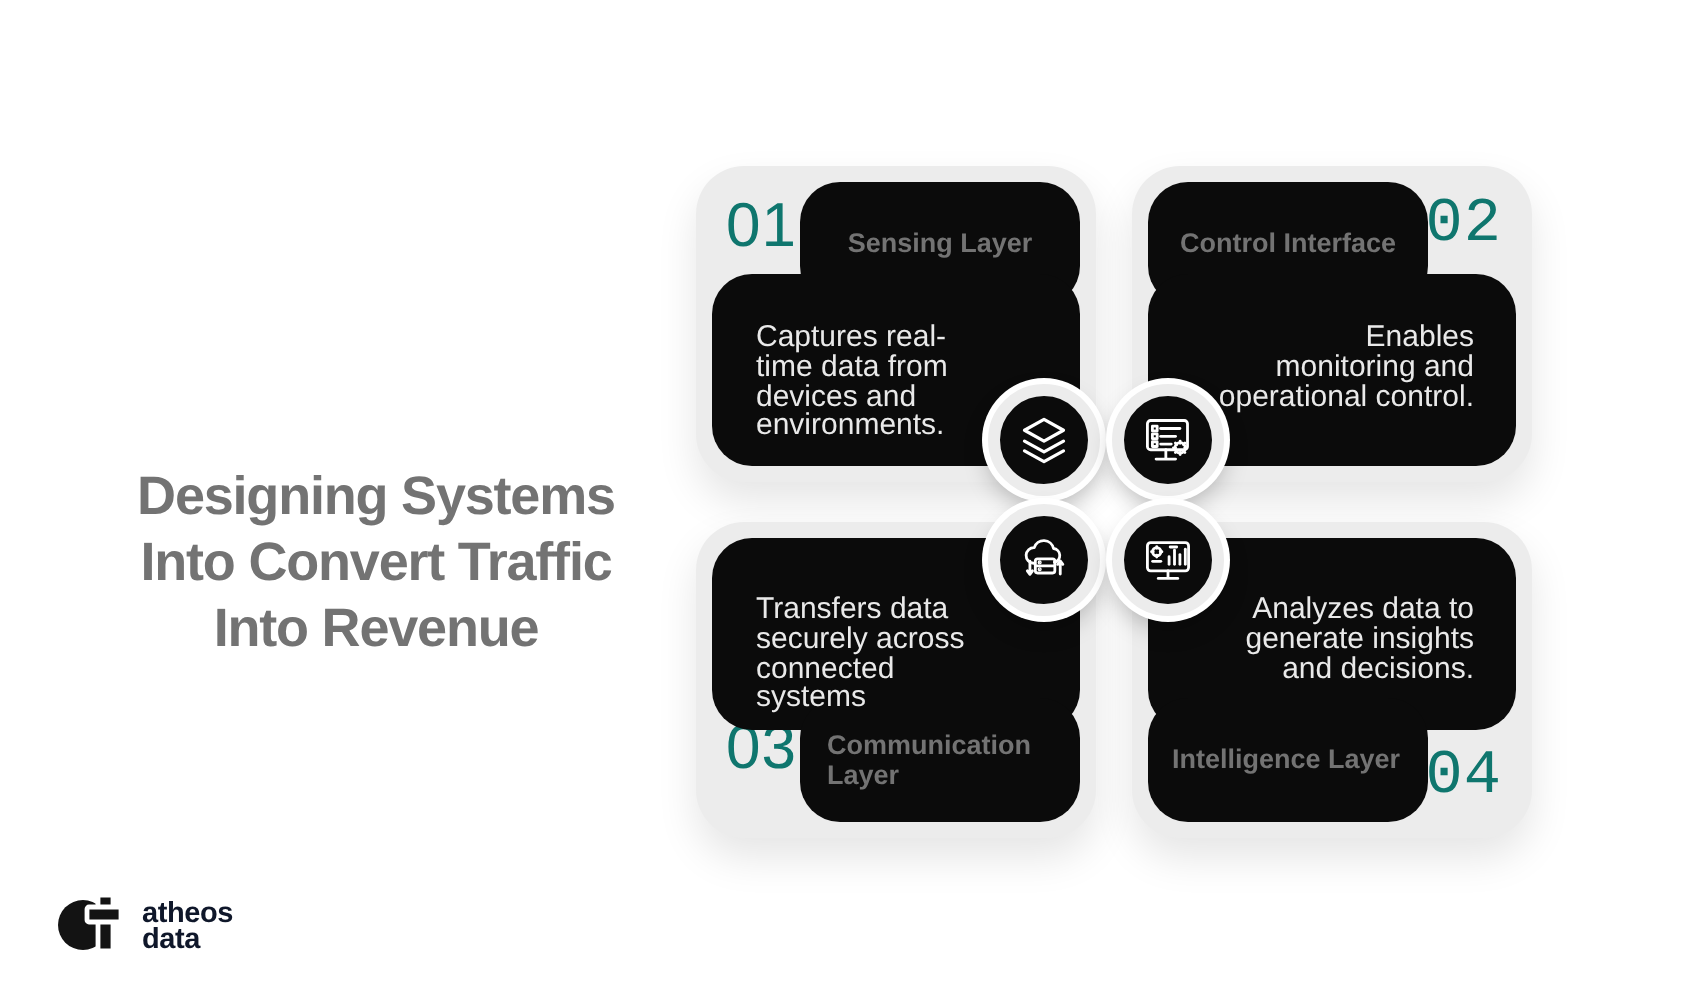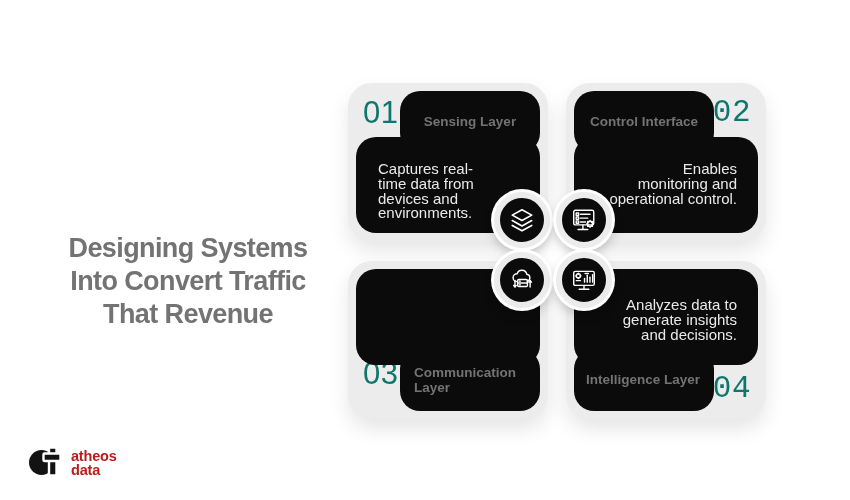--- a/index.html
+++ b/index.html
@@ -37,21 +37,21 @@
   .c3 { left: 348px; top: 261px; }
   .c4 { left: 566px; top: 261px; }
 
   .blk { position: absolute; background: #0b0b0b; }
   .tab {
     height: 62px; border-radius: 20px;
     display: flex; align-items: center; justify-content: center;
   }
   .tab1 { top: 8px; left: 52px; right: 8px; }
   .tab2 { top: 8px; left: 8px; right: 52px; }
-  .tab3 { bottom: 8px; left: 52px; right: 8px; justify-content: flex-end; padding-left: 13px; }
+  .tab3 { bottom: 8px; left: 52px; right: 8px; justify-content: center; padding-left: 13px; }
   .tab4 { bottom: 8px; left: 8px; right: 52px; justify-content: flex-end; padding-right: 14px; text-align: left; }
   .bod  { border-radius: 20px; }
   .bod-top    { top: 54px; left: 8px; right: 8px; bottom: 8px; }
   .bod-bottom { top: 8px;  left: 8px; right: 8px; bottom: 54px; }
 
   .card-title {
     color: #737373; font-size: 13.5px; font-weight: 700;
     line-height: 15.5px; max-width: 126px;
   }
   .card-num {
@@ -88,33 +88,33 @@
   .i4 { left: 556px; top: 252px; }
   .icon-circle svg { display: block; }
 
   
   .logo {
     position: absolute; left: 28px; top: 445px;
     display: flex; align-items: center; gap: 5px;
   }
   .logo-text {
     font-weight: 700; font-size: 14.5px; line-height: 13.5px;
-    letter-spacing: -0.2px; color: #b91c1c;
+    letter-spacing: -0.2px; color: #0f172a;
   }
   .logo-text span { display: block; }
 </style>
 </head>
 <body>
 
 <div class="stage">
 
   <h1 class="main-title">
     <span>Designing Systems</span>
     <span>Into Convert Traffic</span>
-    <span>That Revenue</span>
+    <span>Into Revenue</span>
   </h1>
 
   <div class="card c1">
     <div class="card-num n1">01</div>
     <div class="blk tab tab1">
       <span class="card-title">Sensing Layer</span>
     </div>
     <div class="blk bod bod-top"></div>
     <p class="card-desc d1">Captures real-time data from devices and environments.</p>
   </div>
@@ -127,20 +127,21 @@
     <div class="blk bod bod-top"></div>
     <p class="card-desc d2">Enables monitoring and operational control.</p>
   </div>
 
   <div class="card c3">
     <div class="card-num n3">03</div>
     <div class="blk bod bod-bottom"></div>
     <div class="blk tab tab3">
       <span class="card-title">Communication Layer</span>
     </div>
+    <p class="card-desc d3">Transfers data securely across connected systems</p>
   </div>
 
   <div class="card c4">
     <div class="card-num n4">04</div>
     <div class="blk bod bod-bottom"></div>
     <div class="blk tab tab4">
       <span class="card-title">Intelligence Layer</span>
     </div>
     <p class="card-desc d4">Analyzes data to generate insights and decisions.</p>
   </div>

